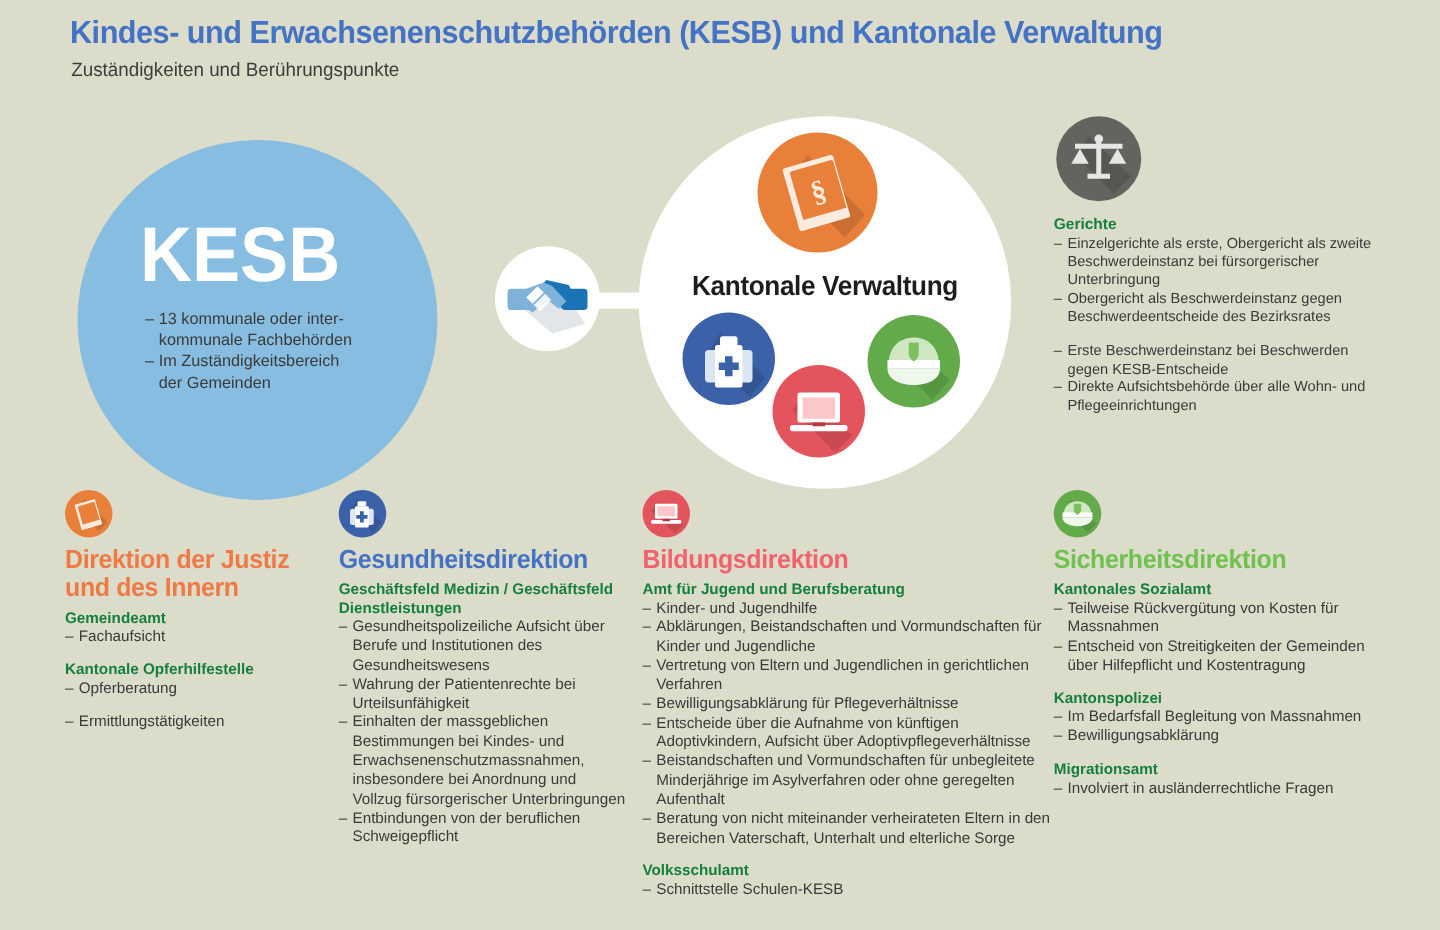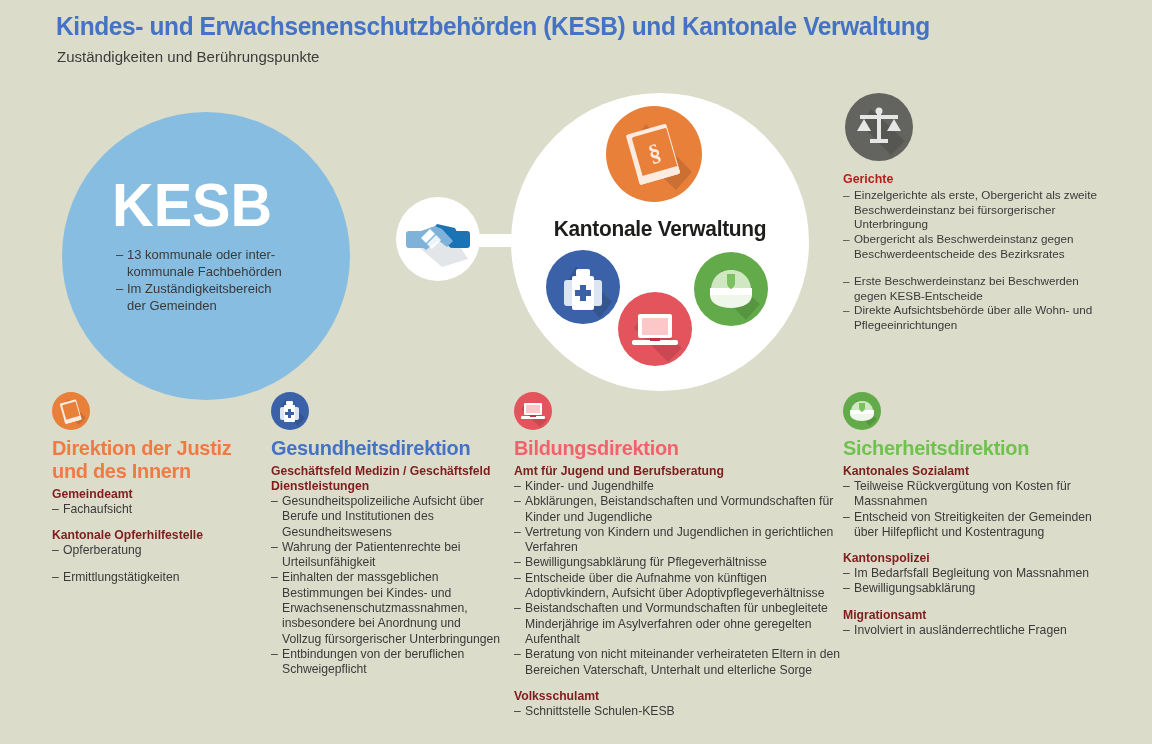--- a/index.html
+++ b/index.html
@@ -83,36 +83,36 @@
   .ic-police {left:694px;top:252px;width:74px;height:74px;background:#63ab4a;}
 
   
   .ic-scale{left:845px;top:93px;width:68px;height:68px;background:#63635f;}
 
   .right-col{
     position:absolute;left:843px;top:172px;width:255px;
     font-size:11.7px;line-height:14.8px;color:#3a3a3a;
   }
   .grey-head{
-    font-weight:bold;color:#b91c1c;font-size:12.4px;
+    font-weight:bold;color:#15803d;font-size:12.4px;
     margin-bottom:1px;
   }
   .gap{height:12px;}
 
   
   .col{position:absolute;top:392px;}
   .col-icon{width:38px;height:38px;border-radius:50%;overflow:hidden;position:relative;}
   .col-icon svg{position:absolute;left:0;top:0;}
   .col-title{
     font-size:21px;font-weight:bold;line-height:23px;
     margin-top:6px;margin-bottom:5px;
     letter-spacing:-0.3px;
     transform:scaleX(0.95);transform-origin:left center;
   }
-  .sub-head{font-weight:bold;font-size:12.2px;line-height:15px;color:#7f1d1d;}
+  .sub-head{font-weight:bold;font-size:12.2px;line-height:15px;color:#15803d;}
   .body{font-size:12.2px;line-height:15.3px;color:#3a3a3a;}
   .li{display:flex;}
   .li .dash{width:11px;flex:0 0 11px;}
   .li .txt{flex:1;}
   .block{margin-bottom:11px;}
 
   .col1{left:52px;width:215px;}
   .col2{left:271px;width:232px;}
   .col3{left:514px;width:330px;}
   .col4{left:843px;width:255px;}
@@ -328,21 +328,21 @@
       <div class="body li">
         <span class="dash">–</span>
         <span class="txt">Kinder- und Jugendhilfe</span>
       </div>
       <div class="body li">
         <span class="dash">–</span>
         <span class="txt">Abklärungen, Beistandschaften und Vormundschaften für Kinder und Jugendliche</span>
       </div>
       <div class="body li">
         <span class="dash">–</span>
-        <span class="txt">Vertretung von Kindern und Jugendlichen in gerichtlichen Verfahren</span>
+        <span class="txt">Vertretung von Eltern und Jugendlichen in gerichtlichen Verfahren</span>
       </div>
       <div class="body li">
         <span class="dash">–</span>
         <span class="txt">Bewilligungsabklärung für Pflegeverhältnisse</span>
       </div>
       <div class="body li">
         <span class="dash">–</span>
         <span class="txt">Entscheide über die Aufnahme von künftigen Adoptivkindern, Aufsicht über Adoptivpflegeverhältnisse</span>
       </div>
       <div class="body li">

